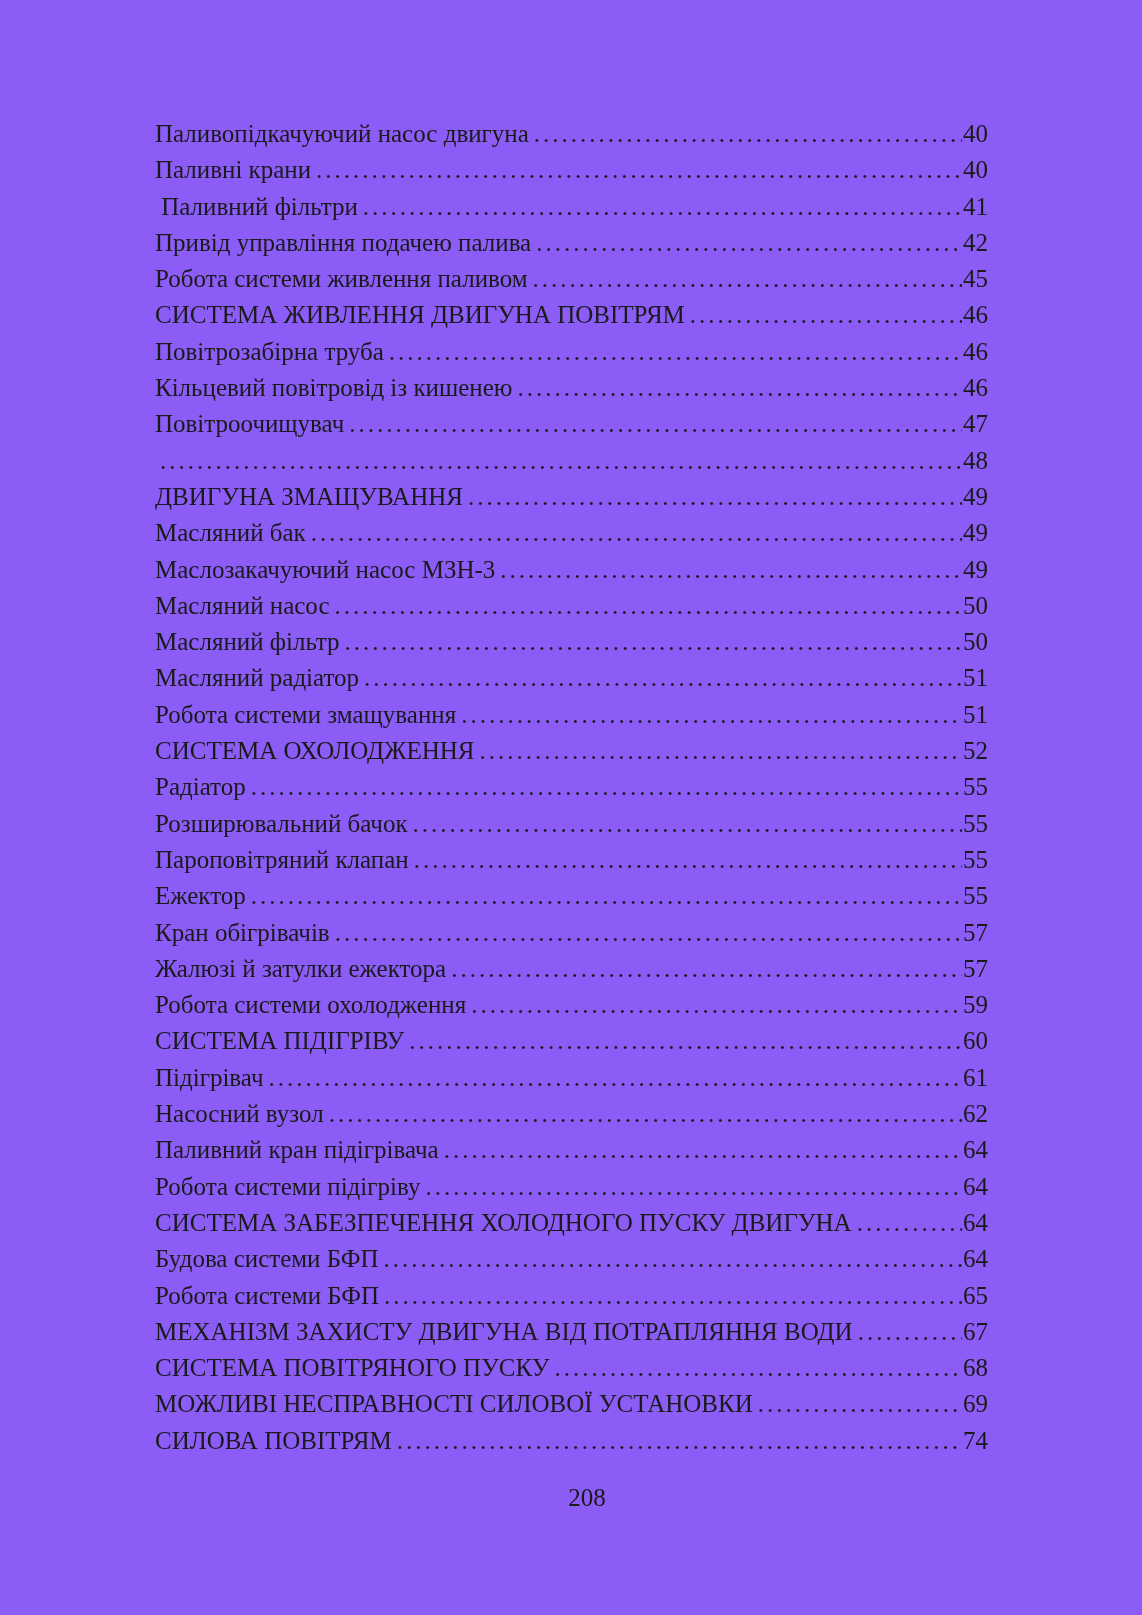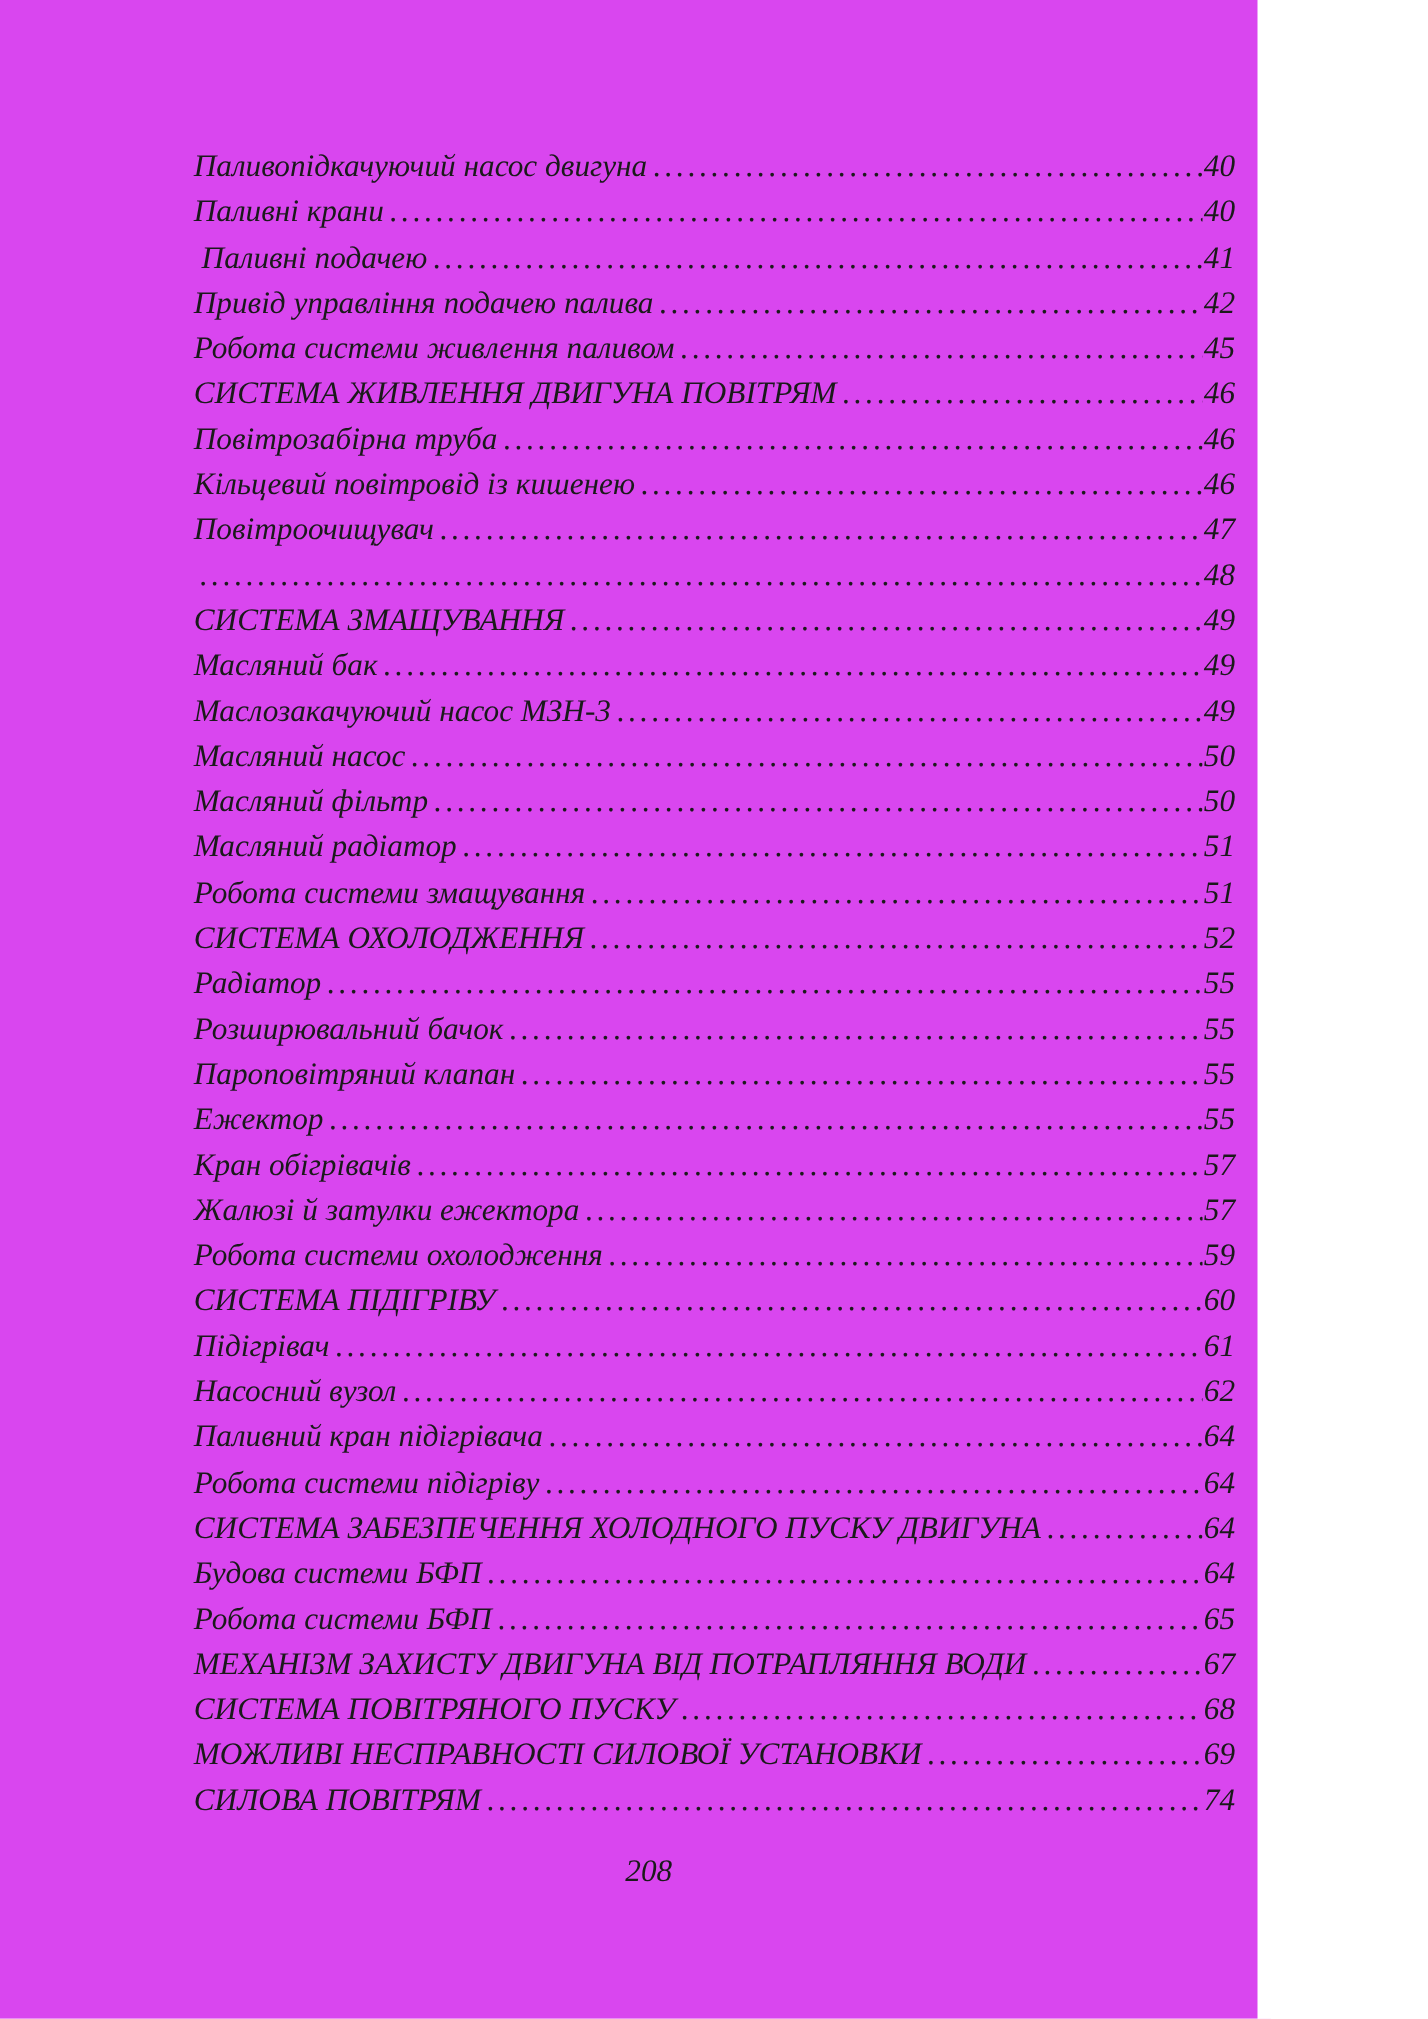--- a/index.html
+++ b/index.html
@@ -8,25 +8,24 @@
     background: #ffffff;
   }
   body {
     width: 1142px;
     height: 1615px;
     font-family: "Liberation Serif", "DejaVu Serif", serif;
     color: #1a1a1a;
   }
   .page {
     position: relative;
-    width: 1006px;
+    width: 1142px;
     height: 1615px;
-    background: #d946ef;
+    background: #8b5cf6;
     overflow: hidden;
-    font-style: italic;
   }
   .toc {
     position: absolute;
     left: 155px;
     top: 116px;
     width: 833px;
   }
   .toc-row {
     display: flex;
     align-items: baseline;
@@ -71,21 +70,21 @@
       <span class="toc-title">Паливопідкачуючий насос двигуна</span>
       <span class="toc-dots">........................................................................................................................................................................................................</span>
       <span class="toc-page">40</span>
     </div>
       <div class="toc-row">
       <span class="toc-title">Паливні крани</span>
       <span class="toc-dots">........................................................................................................................................................................................................</span>
       <span class="toc-page">40</span>
     </div>
       <div class="toc-row">
-      <span class="toc-title"> Паливні подачею</span>
+      <span class="toc-title"> Паливний фільтри</span>
       <span class="toc-dots">........................................................................................................................................................................................................</span>
       <span class="toc-page">41</span>
     </div>
       <div class="toc-row">
       <span class="toc-title">Привід управління подачею палива</span>
       <span class="toc-dots">........................................................................................................................................................................................................</span>
       <span class="toc-page">42</span>
     </div>
       <div class="toc-row">
       <span class="toc-title">Робота системи живлення паливом</span>
@@ -110,21 +109,21 @@
       <div class="toc-row">
       <span class="toc-title">Повітроочищувач</span>
       <span class="toc-dots">........................................................................................................................................................................................................</span>
       <span class="toc-page">47</span>
     </div>
       <div class="toc-row">
       <span class="toc-dots">........................................................................................................................................................................................................</span>
       <span class="toc-page">48</span>
     </div>
       <div class="toc-row">
-      <span class="toc-title">СИСТЕМА ЗМАЩУВАННЯ</span>
+      <span class="toc-title">ДВИГУНА ЗМАЩУВАННЯ</span>
       <span class="toc-dots">........................................................................................................................................................................................................</span>
       <span class="toc-page">49</span>
     </div>
       <div class="toc-row">
       <span class="toc-title">Масляний бак</span>
       <span class="toc-dots">........................................................................................................................................................................................................</span>
       <span class="toc-page">49</span>
     </div>
       <div class="toc-row">
       <span class="toc-title">Маслозакачуючий насос МЗН-3</span>

